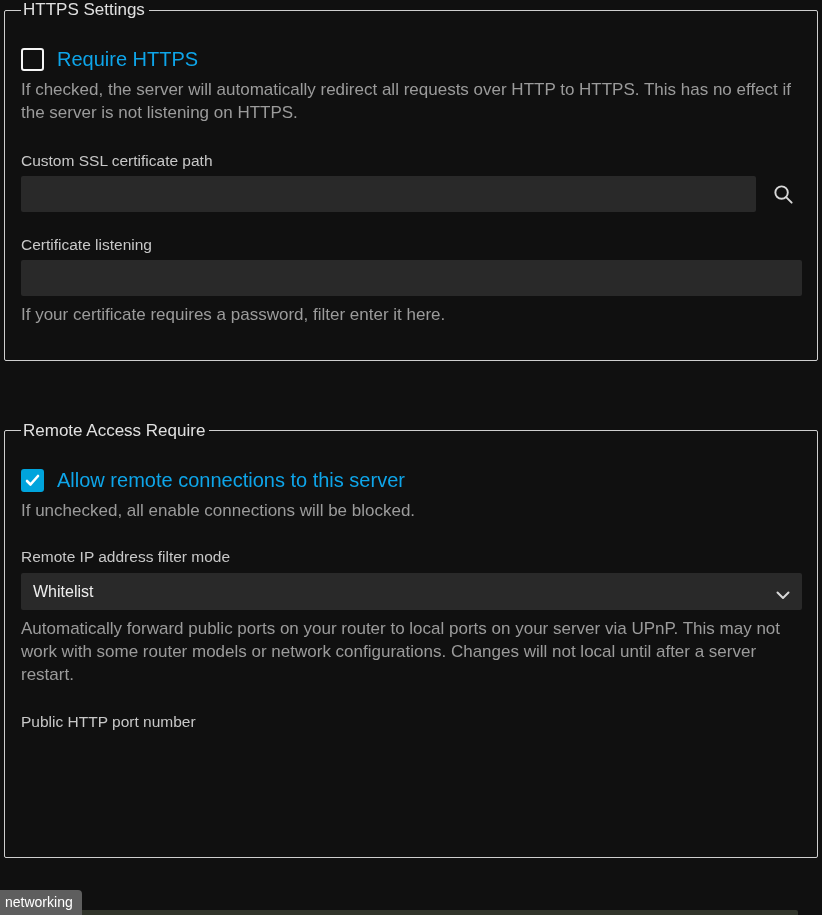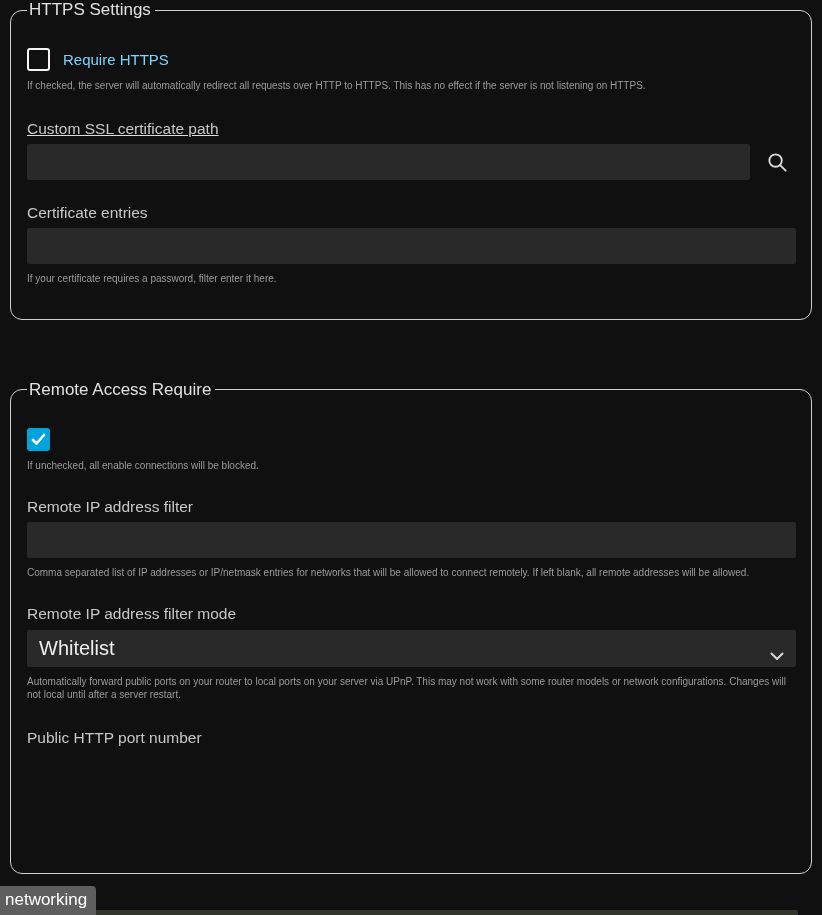--- a/index.html
+++ b/index.html
@@ -2,69 +2,69 @@
 <html><head>
 <meta charset="utf-8">
 <style>
   html,body { margin:0; padding:0; }
   body {
     width:822px; height:915px; overflow:hidden; position:relative;
     background:#101010; color:#ddd;
     font-family:"Liberation Sans", sans-serif;
   }
   fieldset {
-    margin:0 10px; border:1px solid #cfcfcf; border-radius:12px;
+    margin:0 4px; border:1px solid #cfcfcf; border-radius:2px;
     padding:0 15px 33px 16px; min-inline-size:auto;
   }
   fieldset.remote { margin-top:60px; padding-bottom:120px; }
   legend { font-size:17px; color:#e0e0e0; padding:0 4px 0 2px; font-weight:400; }
 
   .checkbox-row { display:flex; align-items:center; margin-top:28px; }
   .checkbox {
     width:23px; height:23px; box-sizing:border-box; flex:0 0 auto;
     border:2px solid #f5f5f5; border-radius:3px; background:transparent;
     display:flex; align-items:center; justify-content:center; cursor:pointer;
   }
   .checkbox.checked { background:#00a4dc; border-color:#00a4dc; }
   .checkbox svg { display:none; }
   .checkbox.checked svg { display:block; }
-  .checkbox-label { margin-left:13px; font-size:15px; color:#7dd3fc; }
+  .checkbox-label { margin-left:13px; font-size:20px; color:#0ea5e9; }
 
-  .field-desc { color:#9b9b9b; font-size:10px; line-height:1.33; margin-top:8px; }
+  .field-desc { color:#9b9b9b; font-size:17px; line-height:1.33; margin-top:8px; }
   .field { margin-top:26px; }
-  .field.gap-lg { margin-top:28px;text-decoration:underline; }
+  .field.gap-lg { margin-top:28px; }
   .field-label { color:#c8c8c8; font-size:15.5px; margin-bottom:6px; }
 
   .text-input {
     display:block; width:100%; height:36px; box-sizing:border-box;
     background:#292929; border:none; outline:none; border-radius:2px;
     color:#ddd; font-size:15px; padding:0 10px;
   }
   .input-row { display:flex; align-items:center; }
   .input-row .text-input { flex:1 1 auto; }
   .icon-btn {
     background:none; border:none; padding:0; margin:0 6px 0 16px;
     width:26px; height:26px; display:flex; align-items:center; justify-content:center;
     cursor:pointer; color:#d8d8d8;
   }
 
   .select {
     margin-top:7px; height:37px; background:#292929; border-radius:2px;
     display:flex; align-items:center; padding:0 34px 0 12px;
-    color:#eee; font-size:20px; position:relative; cursor:pointer;
+    color:#eee; font-size:16px; position:relative; cursor:pointer;
   }
   .select .chevron { position:absolute; right:12px; top:13px; color:#d8d8d8; }
 
   .bottom-input-strip {
     position:absolute; left:27px; bottom:0; width:771px; height:5px;
     background:#31352b; border-radius:2px 2px 0 0;
   }
   .link-tooltip {
     position:absolute; left:0; bottom:0; z-index:5;
-    background:#5e5e5e; color:#fff; font-size:17px;
+    background:#5e5e5e; color:#fff; font-size:14px;
     padding:4px 9px 5px 5px; border-radius:0 4px 0 0;
     white-space:nowrap;
   }
 </style>
 </head>
 <body>
 
 <fieldset>
   <legend>HTTPS Settings</legend>
 
@@ -83,43 +83,39 @@
       <button class="icon-btn">
         <svg width="23" height="23" viewBox="0 0 24 24">
           <circle cx="10" cy="10" r="6.5" fill="none" stroke="currentColor" stroke-width="2"></circle>
           <line x1="15" y1="15" x2="20.5" y2="20.5" stroke="currentColor" stroke-width="2" stroke-linecap="round"></line>
         </svg>
       </button>
     </div>
   </div>
 
   <div class="field" style="margin-top:24px">
-    <div class="field-label">Certificate entries</div>
+    <div class="field-label">Certificate listening</div>
     <input type="password" class="text-input" value="" style="">
     <div class="field-desc">If your certificate requires a password, filter enter it here.</div>
   </div>
 </fieldset>
 
 <fieldset class="remote">
   <legend>Remote Access Require</legend>
 
   <div class="checkbox-row">
     <span class="checkbox checked">
       <svg width="15" height="13" viewBox="0 0 15 13">
           <polyline points="2,7 5.5,10.5 13,2" fill="none" stroke="#fff" stroke-width="2.6" stroke-linecap="round" stroke-linejoin="round"></polyline>
         </svg>
     </span>
+    <span class="checkbox-label">Allow remote connections to this server</span>
   </div>
   <div class="field-desc">If unchecked, all enable connections will be blocked.</div>
 
-  <div class="field">
-    <div class="field-label">Remote IP address filter</div>
-    <input type="text" class="text-input" value="" style="">
-    <div class="field-desc">Comma separated list of IP addresses or IP/netmask entries for networks that will be allowed to connect remotely. If left blank, all remote addresses will be allowed.</div>
-  </div>
 
   <div class="field">
     <div class="field-label">Remote IP address filter mode</div>
     <div class="select">
       <span>Whitelist</span>
       <span class="chevron">
         <svg width="14" height="9" viewBox="0 0 14 9">
             <polyline points="1.5,1.5 7,7 12.5,1.5" fill="none" stroke="currentColor" stroke-width="2" stroke-linecap="round" stroke-linejoin="round"></polyline>
           </svg>
       </span>

